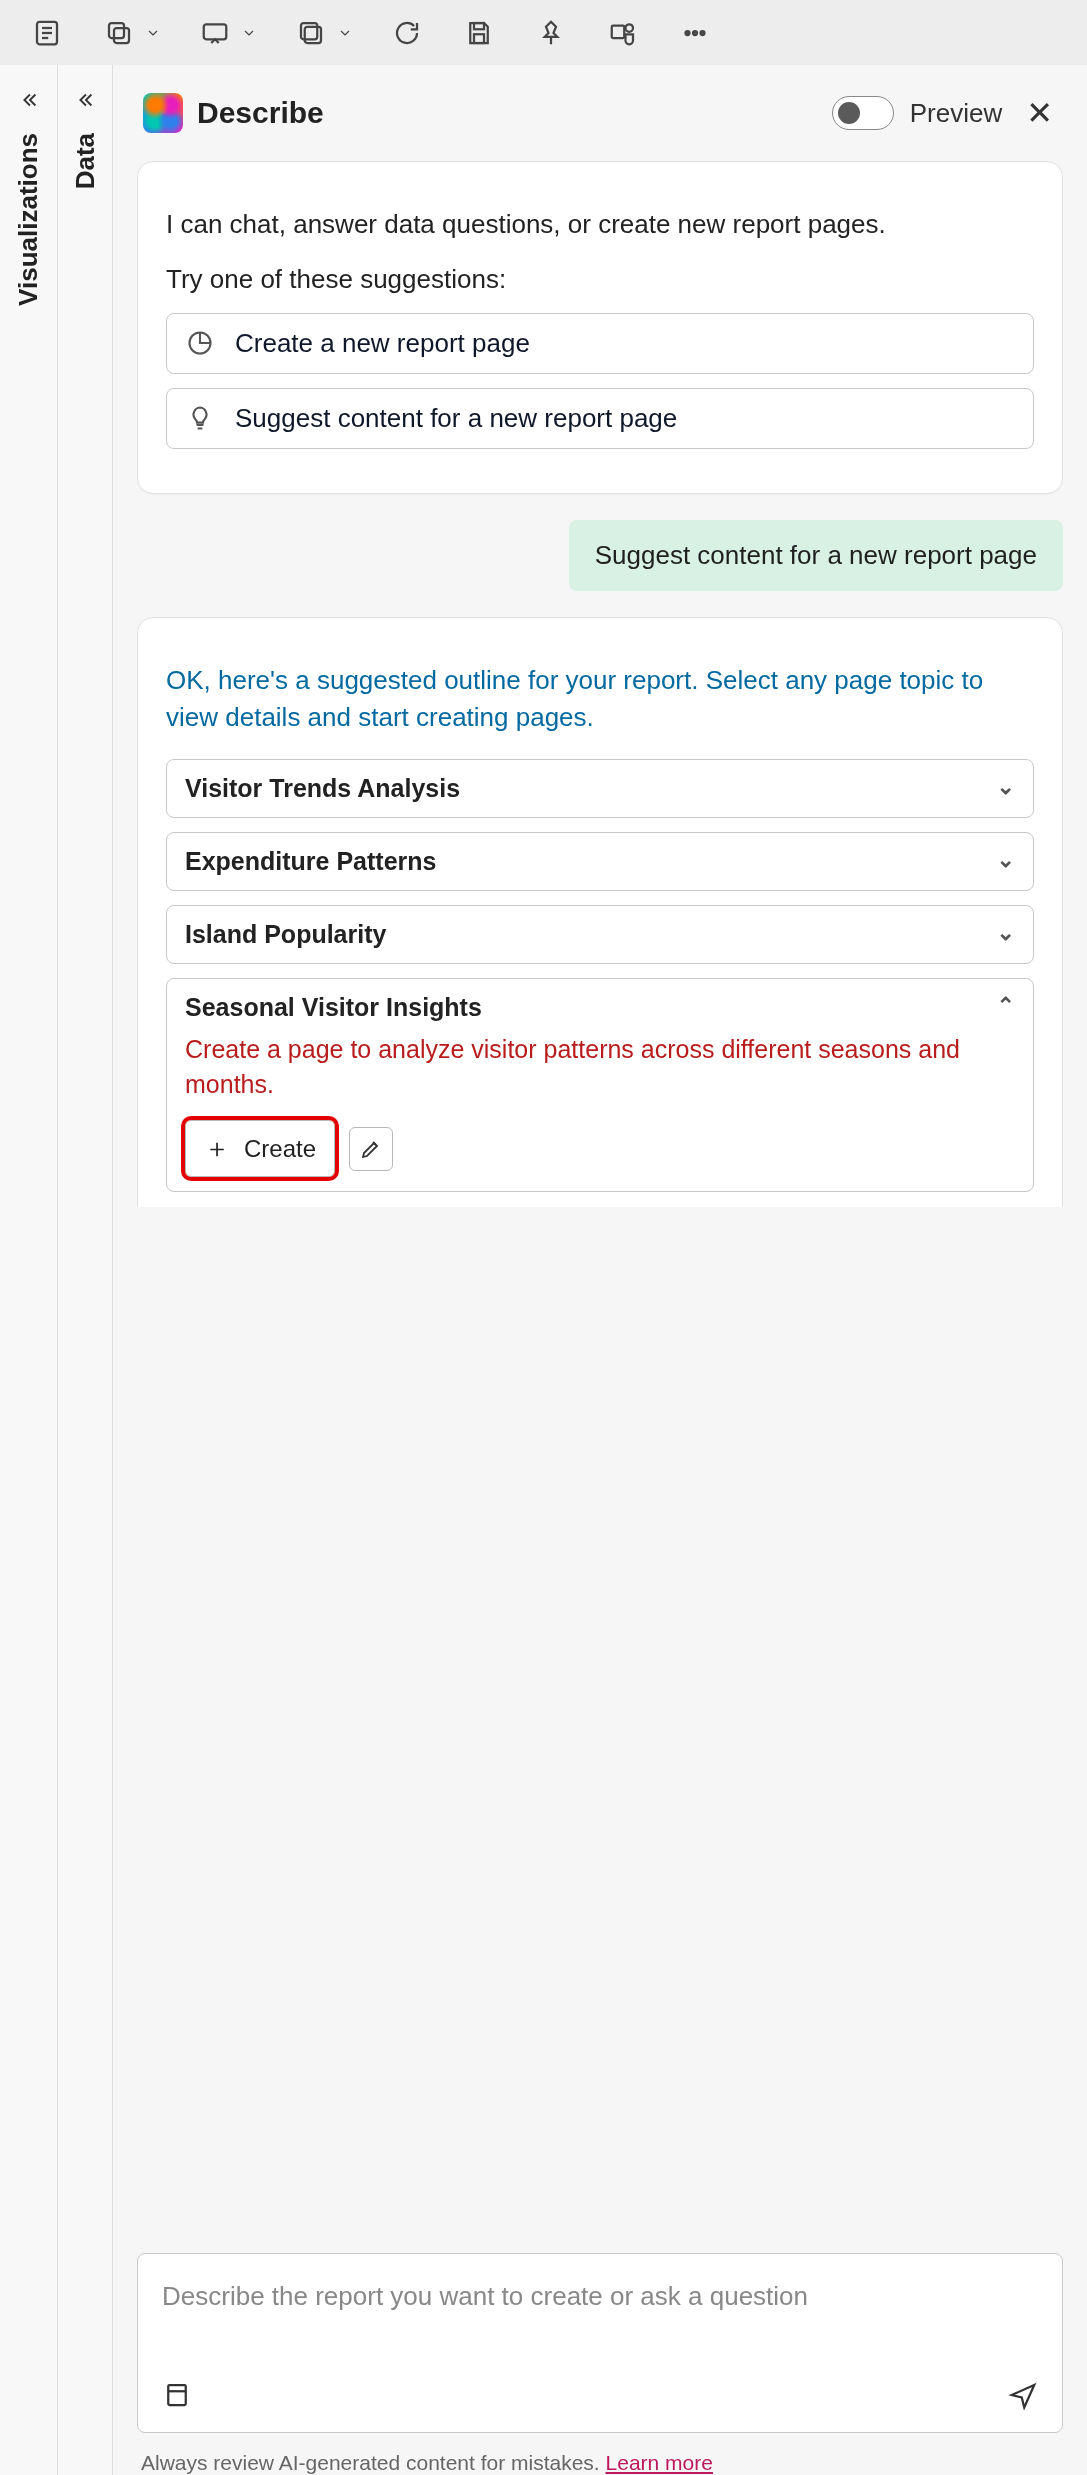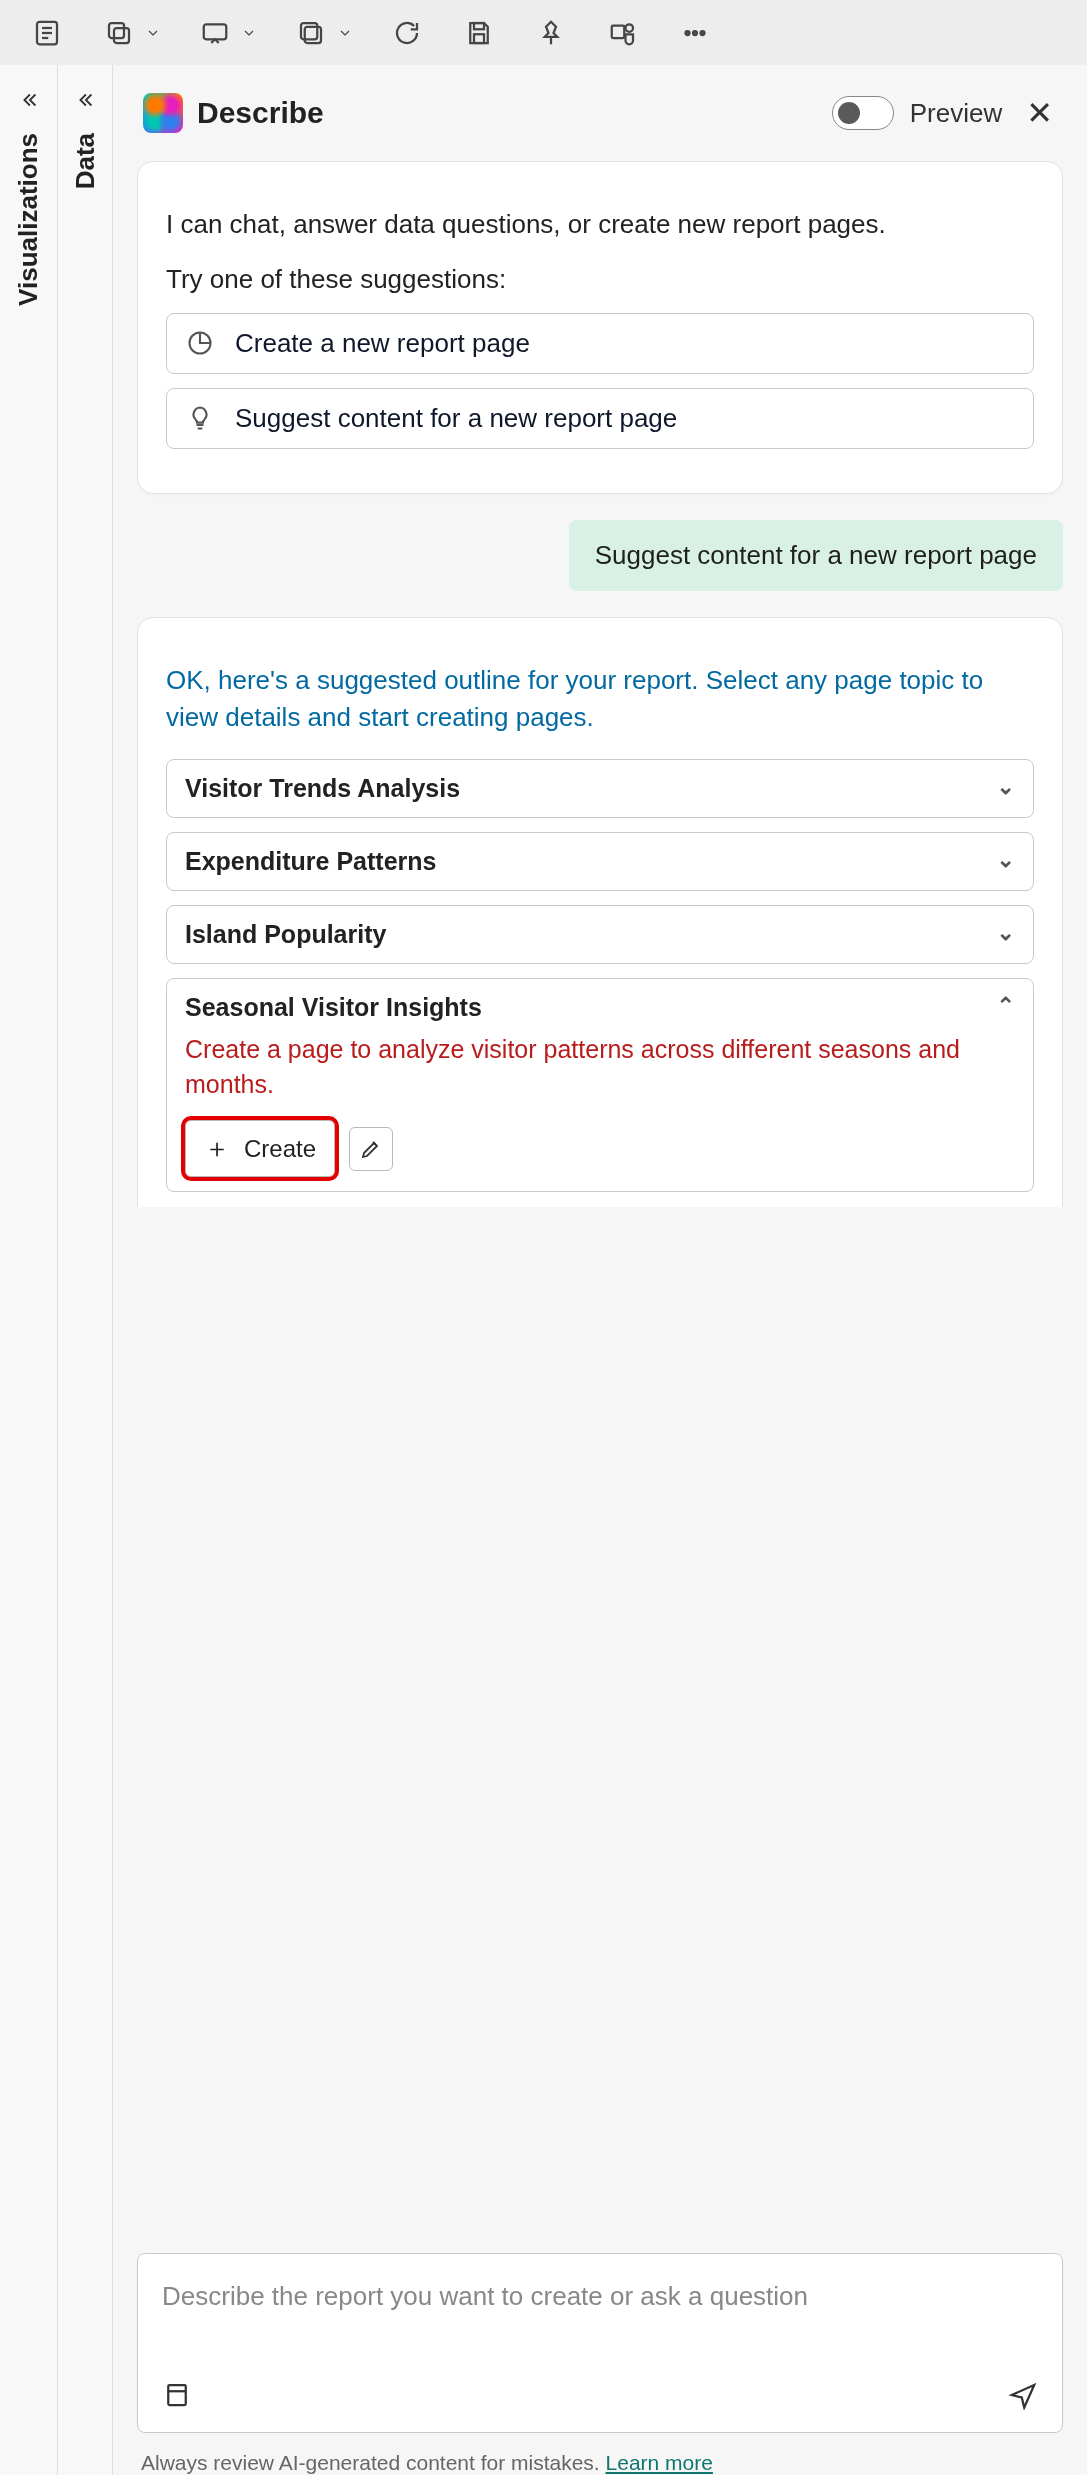--- a/index.html
+++ b/index.html
@@ -166,21 +166,21 @@
     border-radius: 8px;
     background: #fff;
     padding: 24px 24px 18px 24px;
     margin-top: auto;
   }
   .composer .placeholder { font-size: 26px; color: #888; line-height: 1.4; min-height: 80px; }
   .composer .crow { display:flex; align-items:center; justify-content:space-between; margin-top: 22px; }
   .composer .crow svg { width: 30px; height: 30px; stroke:#333; fill:none; stroke-width:1.8; }
 
   .disclaimer { font-size: 21px; color: #666; padding: 18px 4px 0 4px; }
-  .disclaimer a { color: #0f766e; text-decoration: underline; }
+  .disclaimer a { color: #be185d; text-decoration: underline; }
 
 </style>
 </head>
 <body>
 
 <div class="ribbon">
   <div class="rbtn">
     <svg viewBox="0 0 24 24">
         <rect x="4" y="3" width="16" height="18" rx="2"></rect>
         <line x1="8" y1="8" x2="16" y2="8"></line>

